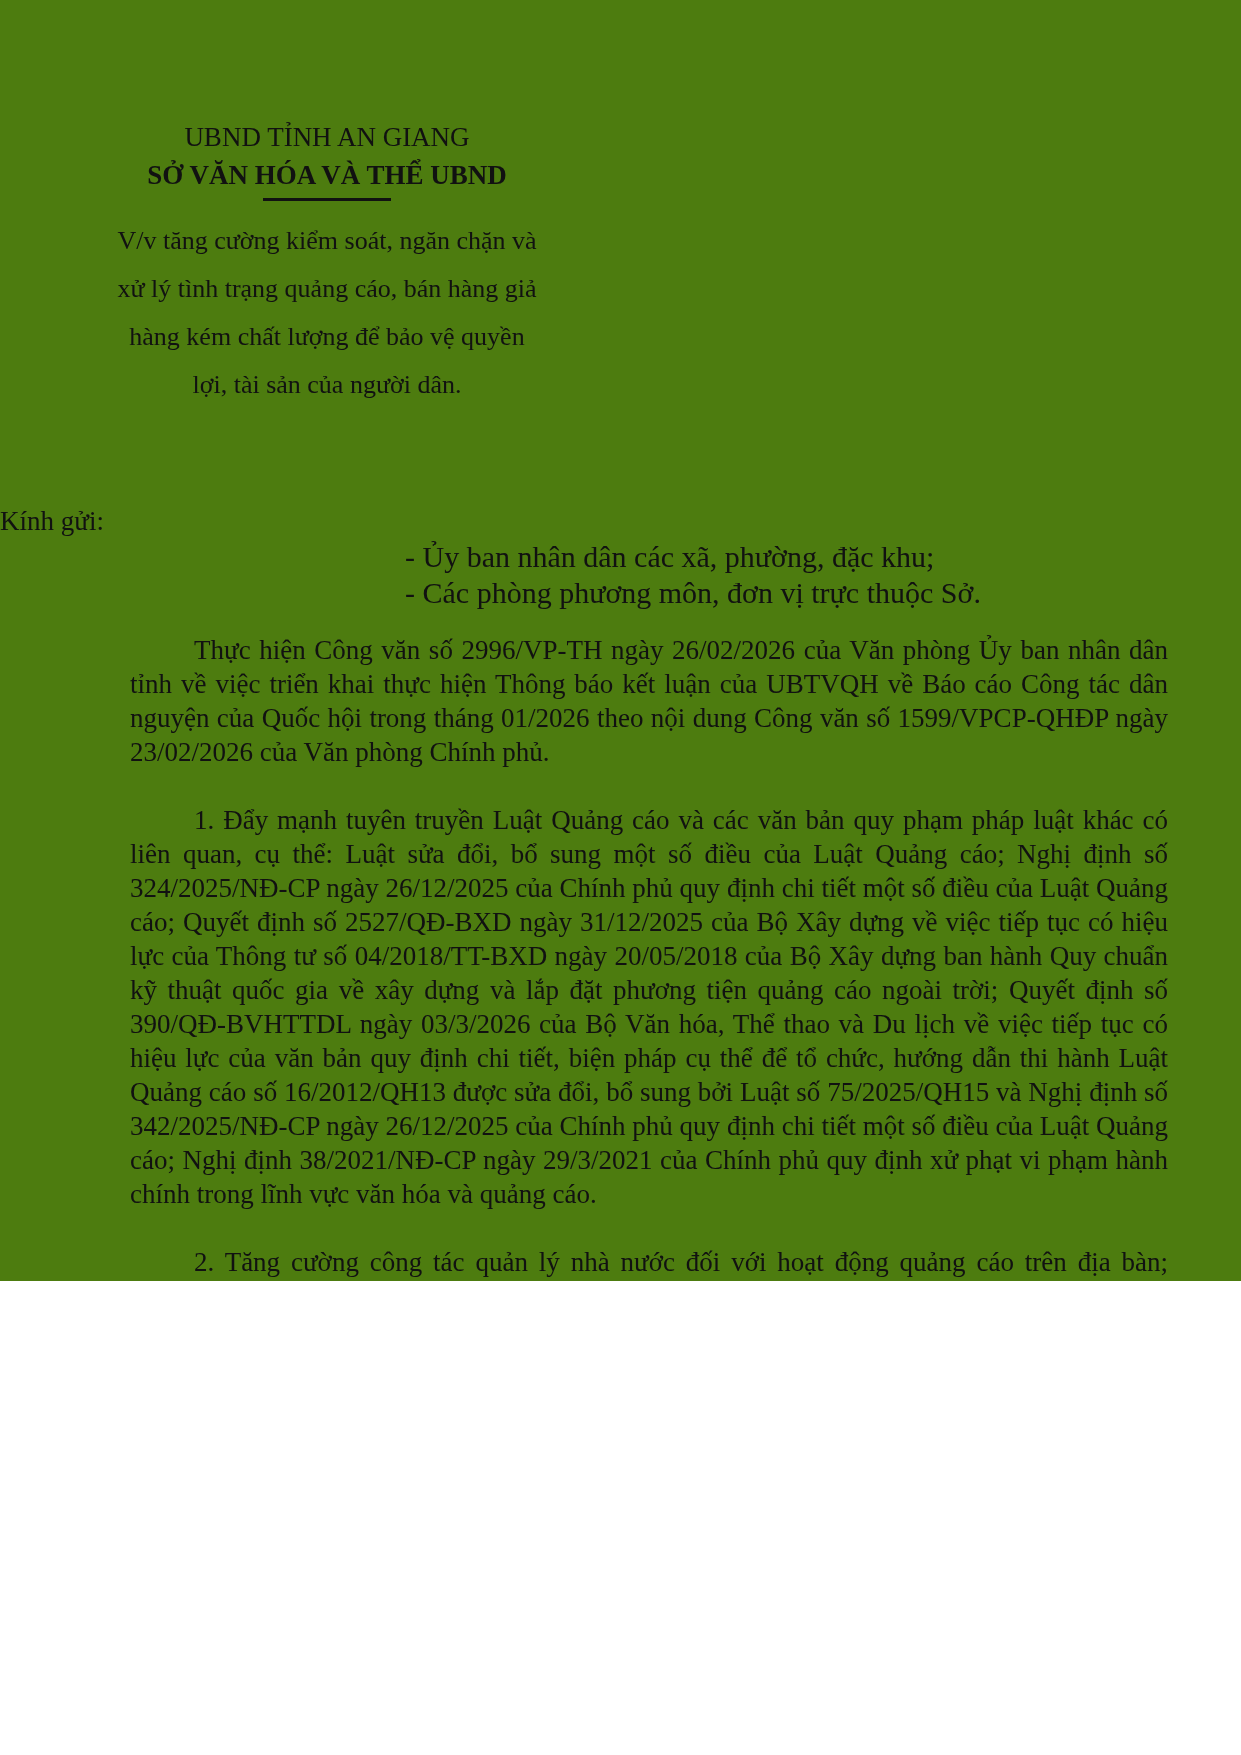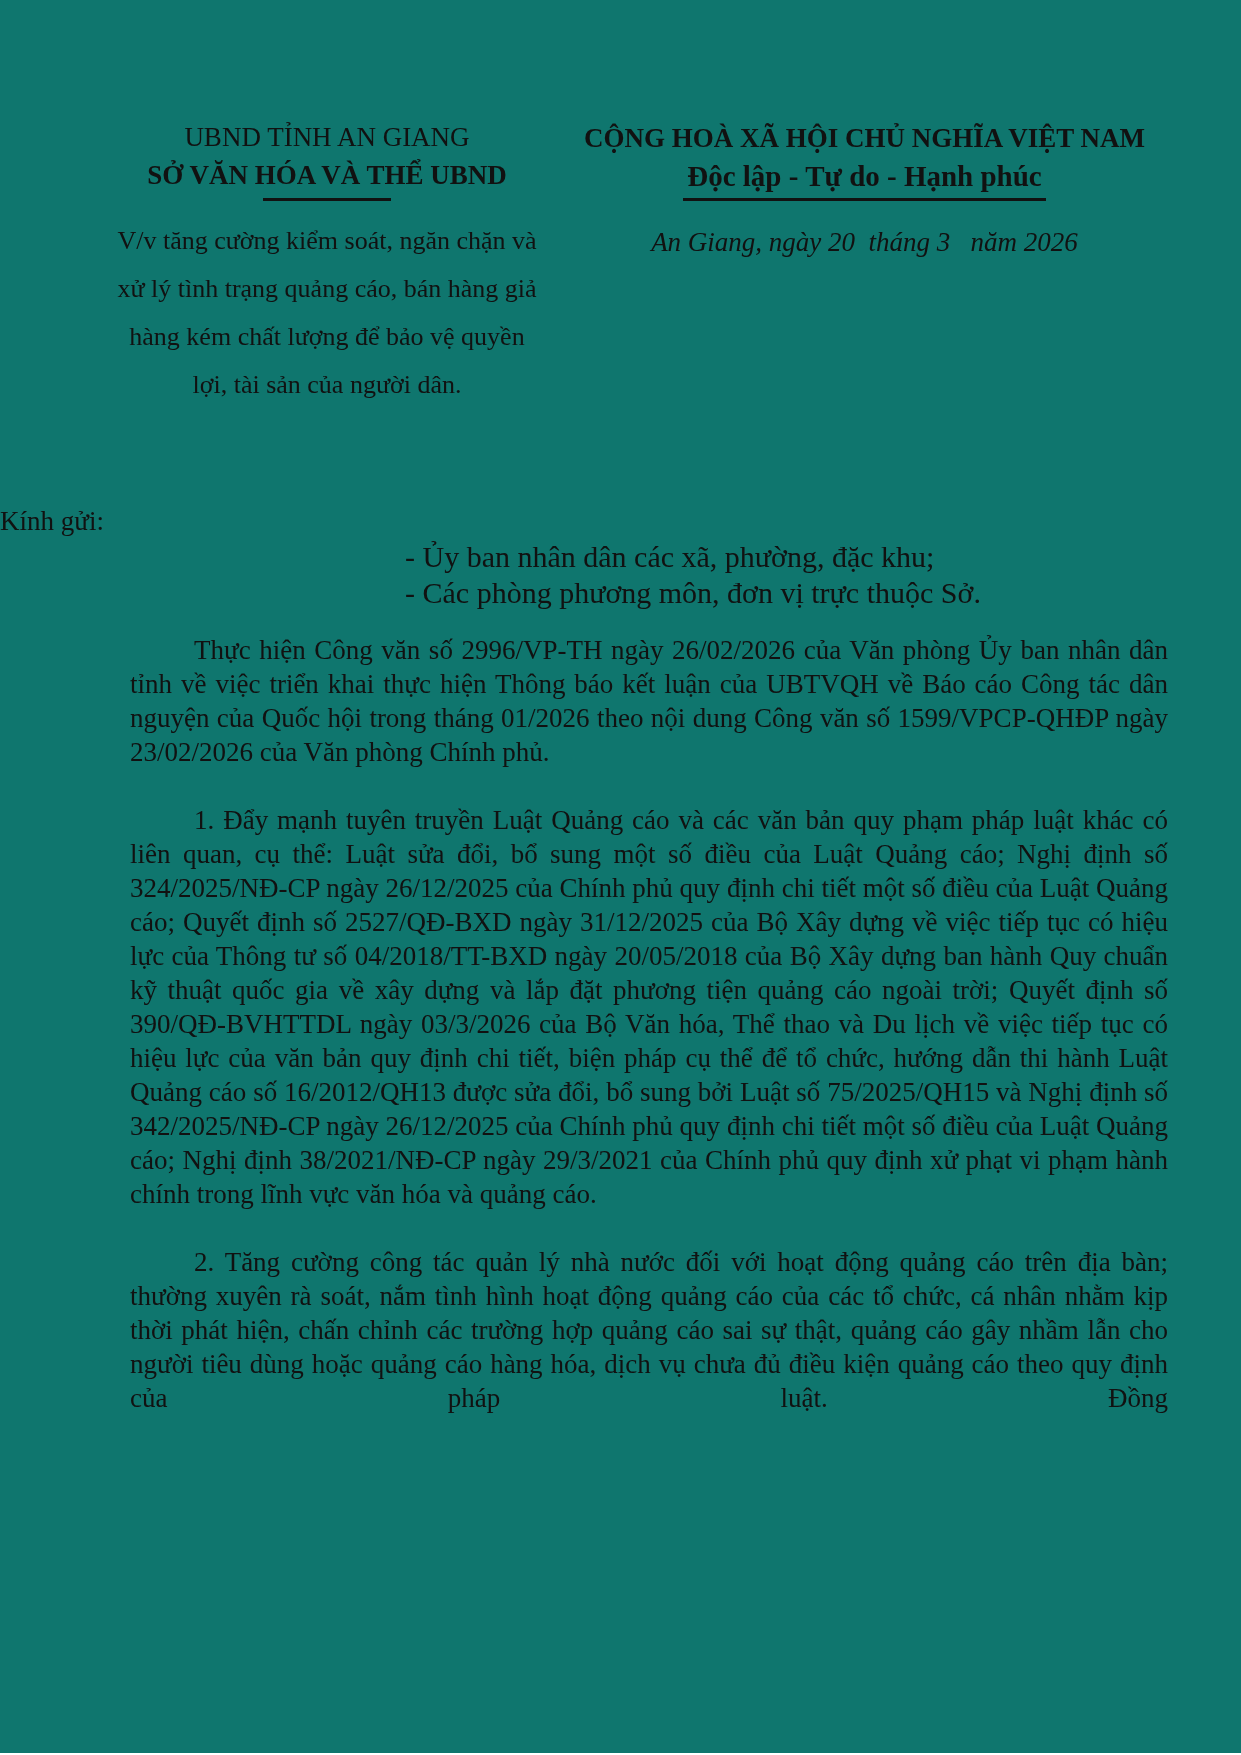--- a/index.html
+++ b/index.html
@@ -1,20 +1,20 @@
 <!DOCTYPE html>
 <html lang="vi"><head>
 <meta charset="utf-8">
 <style>
   html,body { margin:0; padding:0; background:#ffffff; }
   .page {
     position: relative;
     width: 1241px;
-    height: 1753px;
-    background: #0f766e;
+    height: 1281px;
+    background: #4d7c0f;
     color: #111111;
     font-family: "Liberation Serif", "DejaVu Serif", serif;
     overflow: hidden;
     box-sizing: border-box;
   }
 
   
   .header { display: flex; padding: 118px 78px 0 88px; box-sizing: border-box; }
   .h-left  { width: 478px; text-align: center; flex: none; }
   .h-right { flex: 1; text-align: center; }
@@ -55,27 +55,20 @@
 <div class="page">
 
   <div class="header">
     <div class="h-left">
       <div class="org-parent">UBND TỈNH AN GIANG</div>
       <div class="org-name">SỞ VĂN HÓA VÀ THỂ UBND</div>
       <div class="rule-left"></div>
       <div class="subject">V/v tăng cường kiểm soát, ngăn chặn và xử lý tình trạng quảng cáo, bán hàng giả hàng kém chất lượng để bảo vệ quyền lợi, tài sản của người dân.</div>
     </div>
 
-    <div class="h-right">
-      <div class="national-title">CỘNG HOÀ XÃ HỘI CHỦ NGHĨA VIỆT NAM</div>
-      <div class="motto-wrap">
-        <span class="motto">Độc lập - Tự do - Hạnh phúc</span>
-      </div>
-      <div class="date-line">An Giang, ngày 20&nbsp; tháng 3&nbsp;&nbsp; năm 2026</div>
-    </div>
   </div>
 
   <div class="recipients">
     <div class="kinh-gui">Kính gửi:</div>
     <div class="recipient">- Ủy ban nhân dân các xã, phường, đặc khu;</div>
     <div class="recipient">- Các phòng phương môn, đơn vị trực thuộc Sở.</div>
   </div>
 
   <div class="body">
     <p>Thực hiện Công văn số 2996/VP-TH ngày 26/02/2026 của Văn phòng Ủy ban nhân dân tỉnh về việc triển khai thực hiện Thông báo kết luận của UBTVQH về Báo cáo Công tác dân nguyện của Quốc hội trong tháng 01/2026 theo nội dung Công văn số 1599/VPCP-QHĐP ngày 23/02/2026 của Văn phòng Chính phủ.</p>

